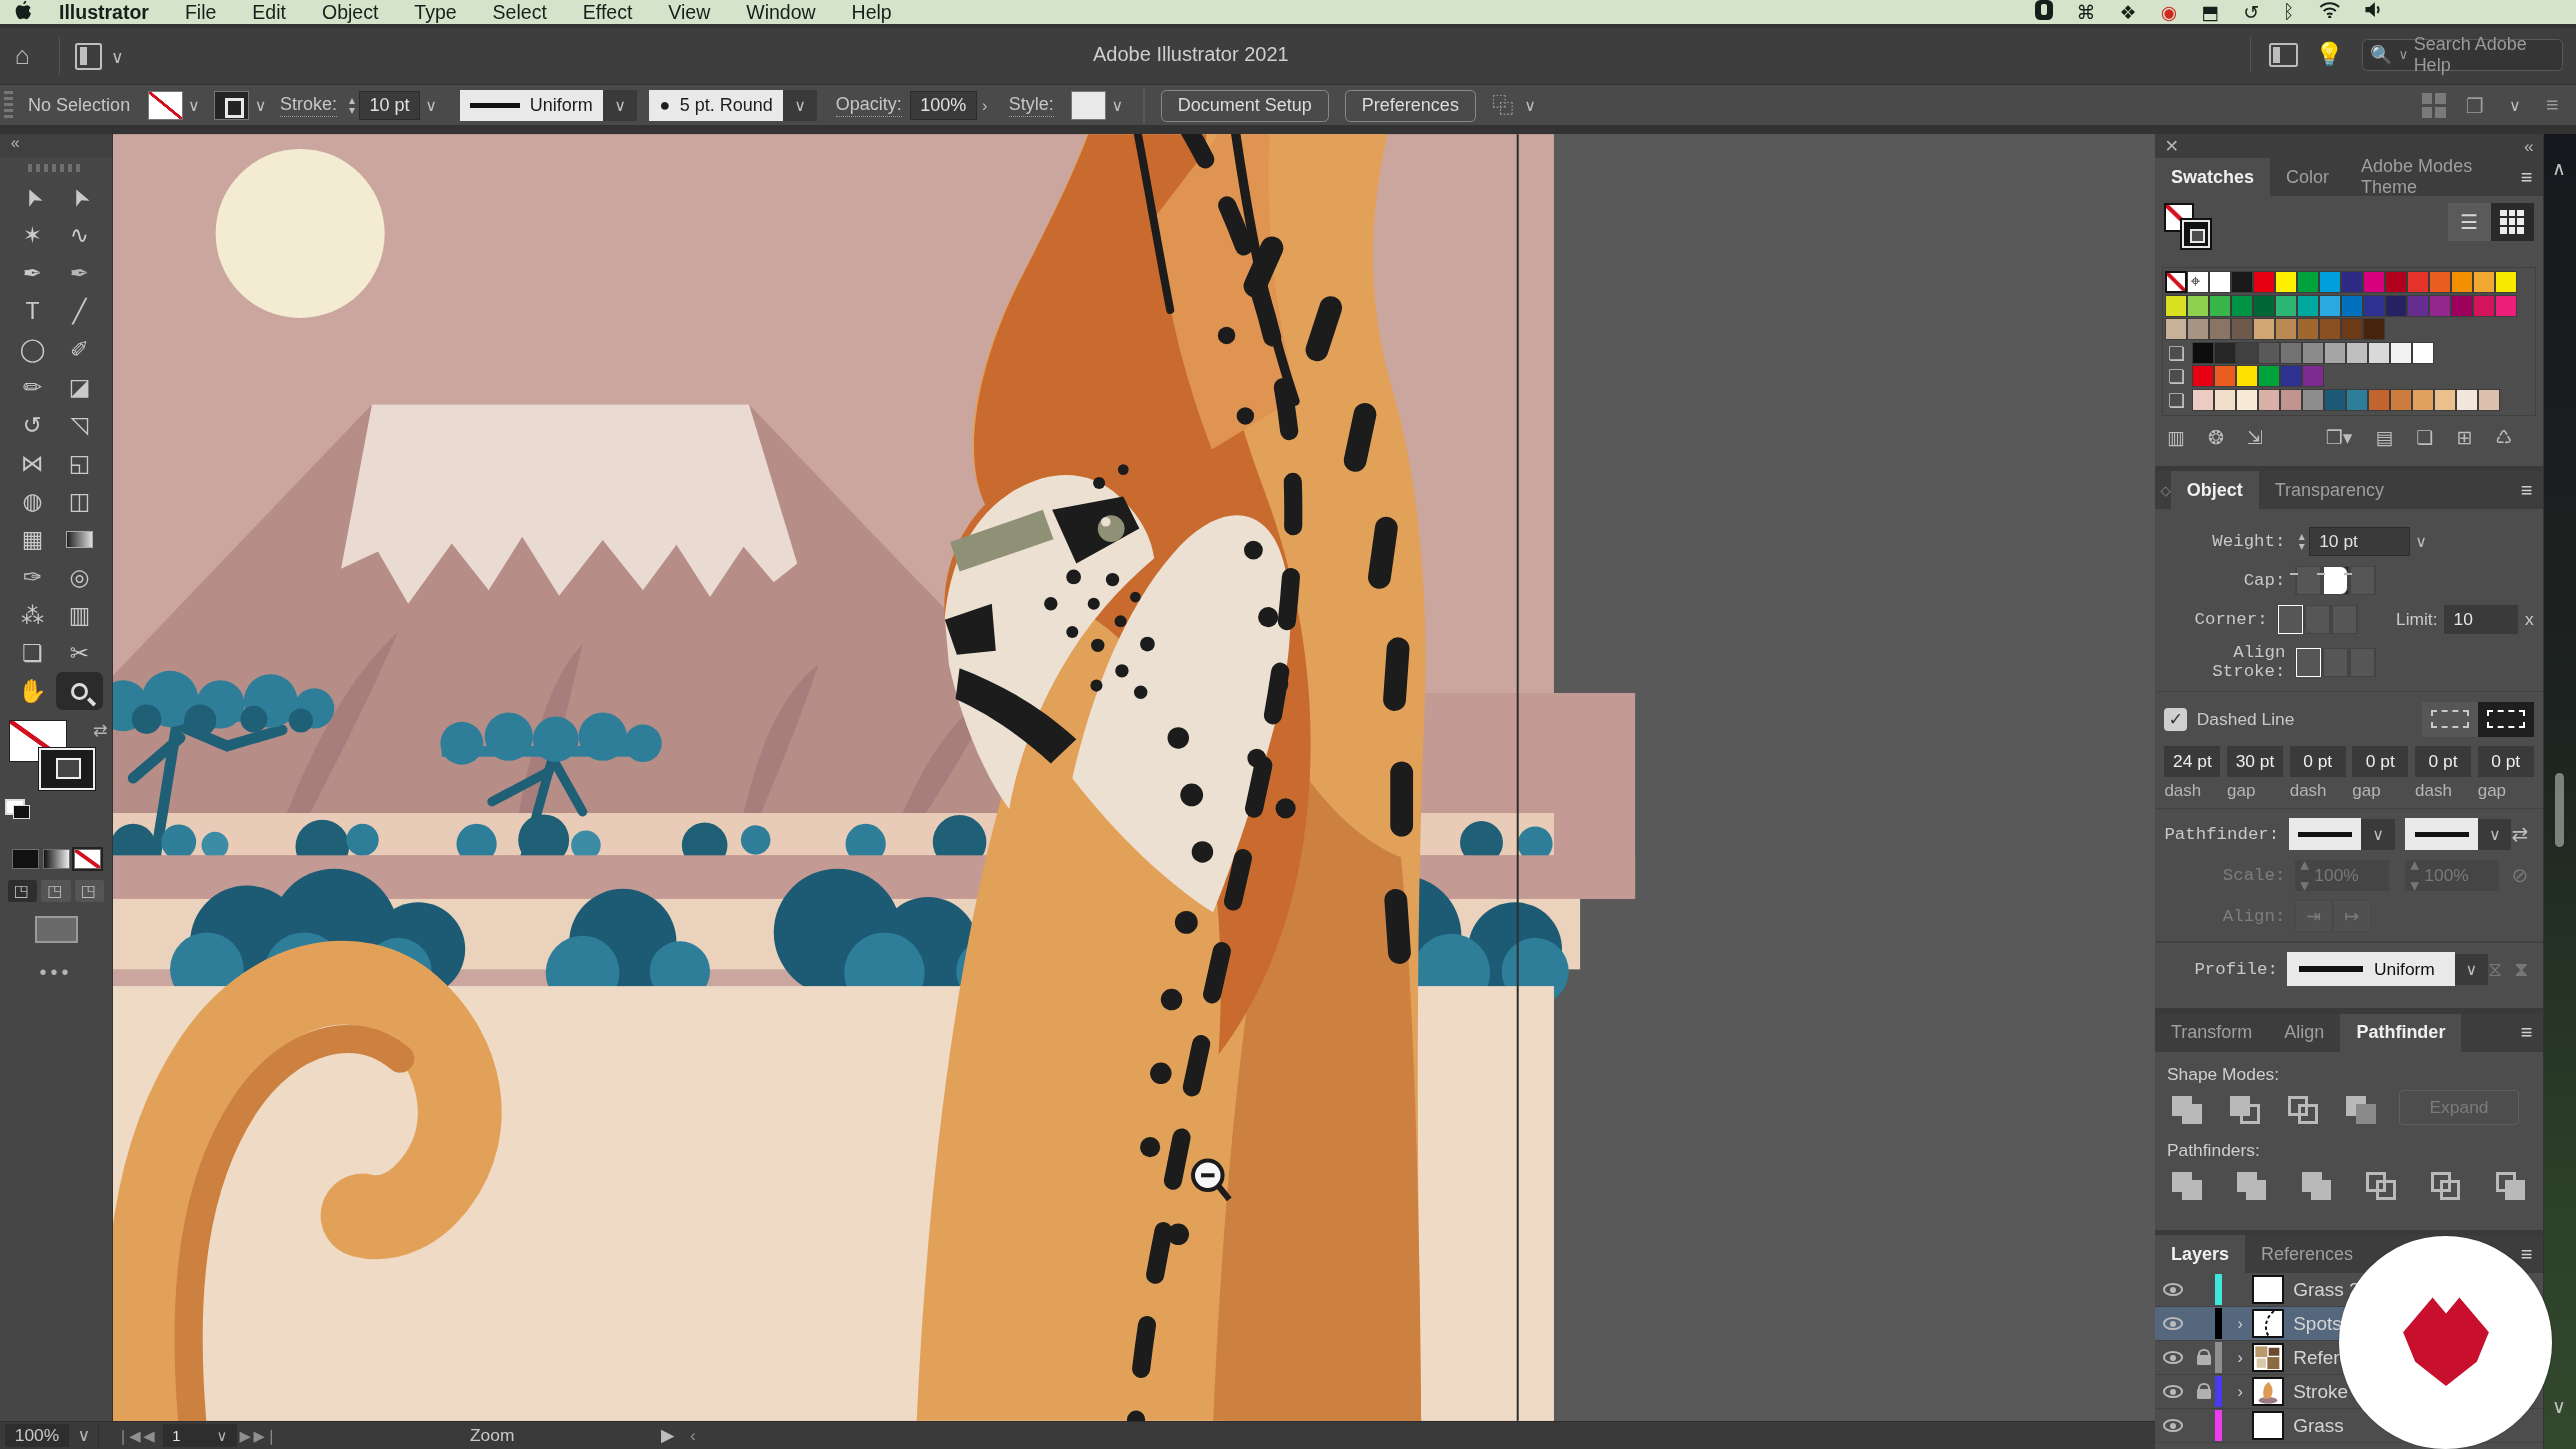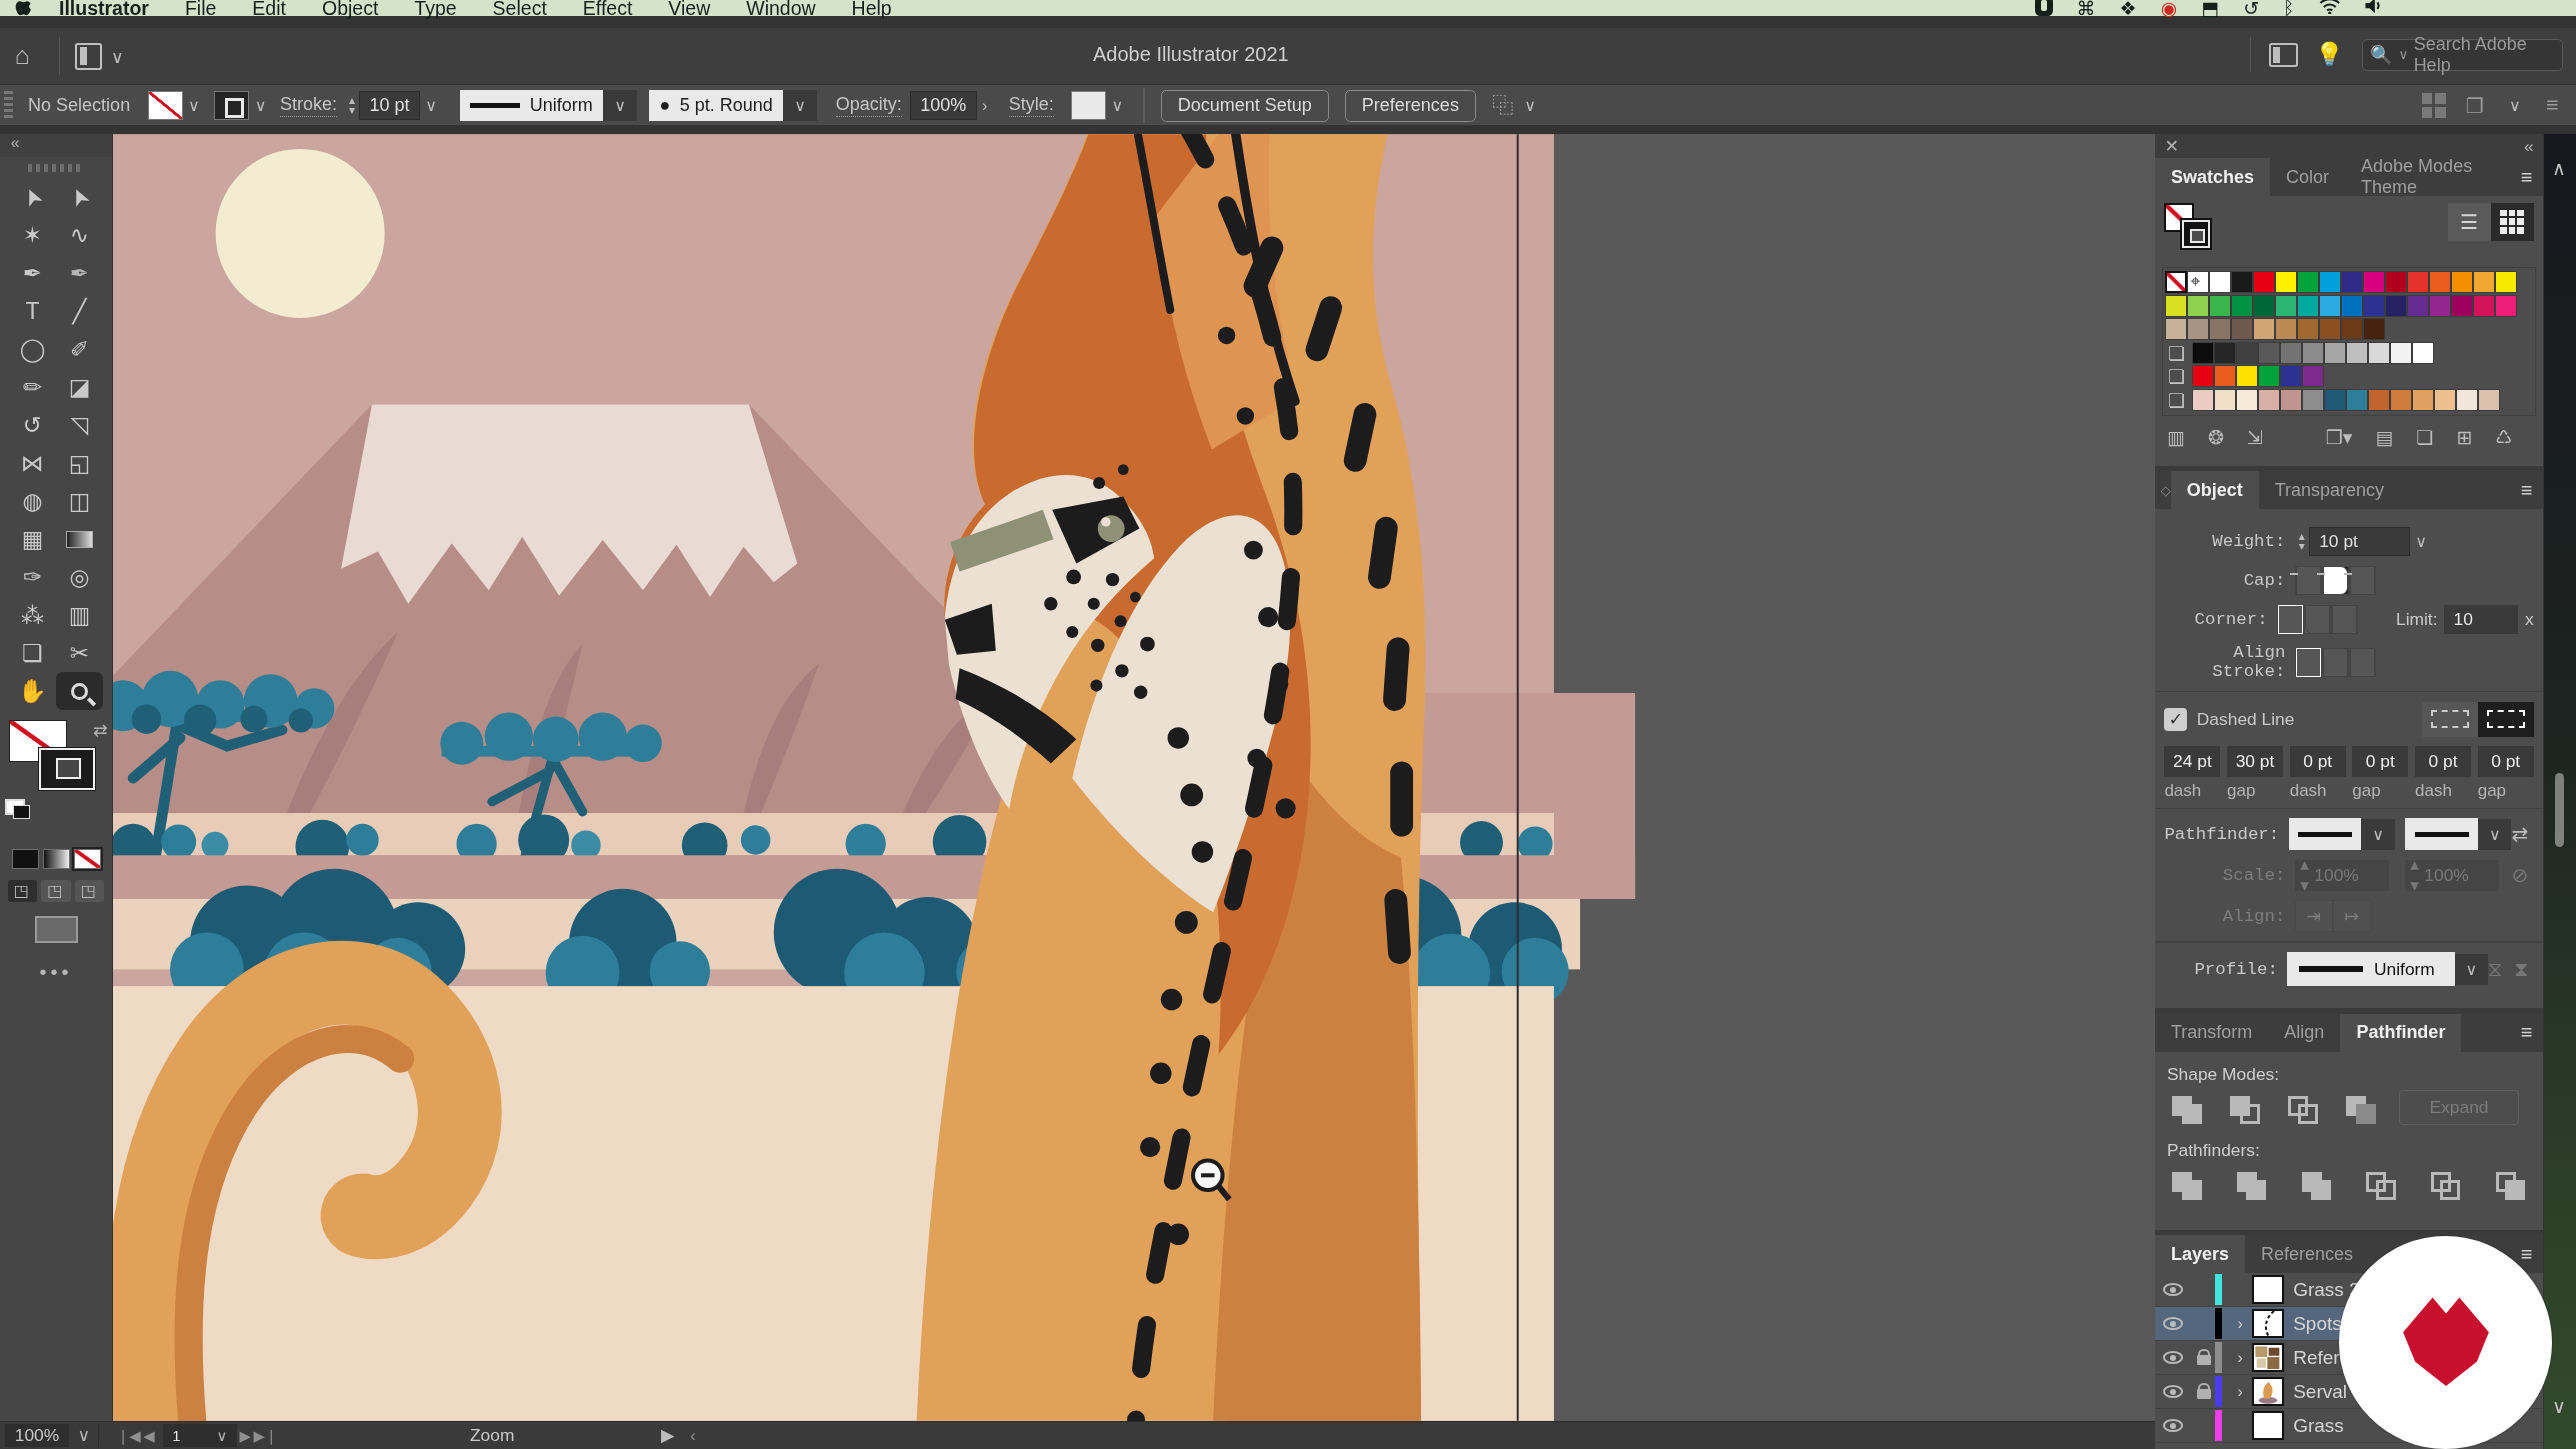--- a/index.html
+++ b/index.html
@@ -1,20 +1,20 @@
 <!DOCTYPE html>
 <html style="--accent_red: #d10f1e; --menubar_bg: #d5e3ca; --chrome_dark: #3e3e3e; --panel_bg: #4d4d4d; --pasteboard: #595959; --selection_row: #54677c; --logo_red: #c8102e;font-size:10.7px"><head>
 <meta charset="utf-8">
 <style>
   html,body{margin:0;padding:0;width:2576px;height:1449px;overflow:hidden;
     font-family:"Liberation Sans","DejaVu Sans",sans-serif;background:#333;}
   *{box-sizing:border-box;}
 
   
-  #menubar{position:absolute;left:0;top:0;width:2576px;height:16px;background:#d5e3ca;
+  #menubar{position:absolute;left:0;top:0;width:2576px;height:24px;background:#d5e3ca;
     display:flex;align-items:center;color:#16201a;font-size:19.5px;}
   #menubar .apple{width:47px;text-align:center;font-size:20px;}
   .menu-item{padding:0 18px;}
   .menu-item.first{font-weight:bold;padding-left:12px;}
   #menubar .spacer{flex:1;}
   .status-icon{padding:0 12px;font-size:19px;color:#15201a;}
   .status-icon.red{color:#cf2a20;}
   .batt{display:inline-block;width:17.4px;height:20px;background:#15201a;border-radius:5.4px;position:relative;}
   .batt::after{content:"";position:absolute;left:6px;top:4.7px;width:5.4px;height:10.7px;background:#d5e3ca;border-radius:2px;}
   #menubar .pad-r{width:181px;}
@@ -1059,21 +1059,21 @@
           <span class="lock"></span>
         </span>
       <span class="cbar" style="background: rgb(74, 58, 242);"></span>
       <span class="expc">›</span>
       <span class="lthumb">
         <svg width="28" height="25.5" viewBox="0 0 42 38">
             <ellipse cx="21" cy="32" rx="14" ry="5" fill="#9a7a86"></ellipse>
             <path d="M 18,8 L 22,4 L 25,9 C 29,14 29,22 24,29 L 15,29 C 13,20 14,12 18,8 Z" fill="#dd9a52"></path>
           </svg>
       </span>
-      <span>Serval</span>
+      <span>Stroke</span>
       <span class="target">○</span>
     </div>
     <div class="lrow">
       <span class="eye"></span>
         <span class="lockc"></span>
       <span class="cbar" style="background: rgb(238, 60, 238);"></span>
         <span class="expc"></span>
       <span class="lthumb"></span>
       <span>Grass</span>
       <span class="target">○</span>

